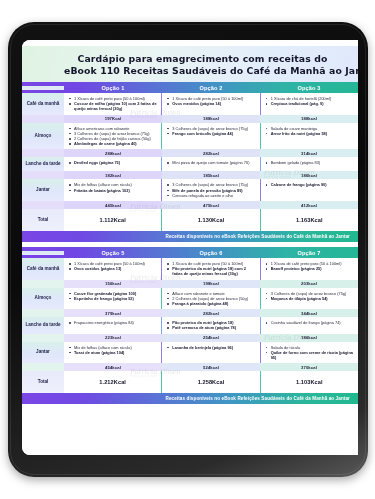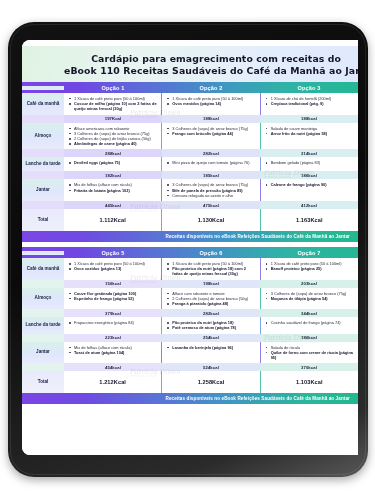--- a/index.html
+++ b/index.html
@@ -41,21 +41,21 @@
     width: 336px;           
     height: 100%;
     background: #fff;
     padding: 6px 0 0 0;
   }
 
   
   .title-band {
     background: linear-gradient(100deg,#dff3e2 0%,#e9f4f2 35%,#e3eefb 70%,#dfe9fb 100%);
     padding: 7px 17px 6px 42px;
-    text-align: right;
+    text-align: center;
   }
   .title-line {
     font-family: "DejaVu Sans", sans-serif;
     font-weight: 700;
     font-size: 9.3px;
     line-height: 11.5px;
     color: #14142b;
     white-space: nowrap;
     letter-spacing: .1px;
   }

